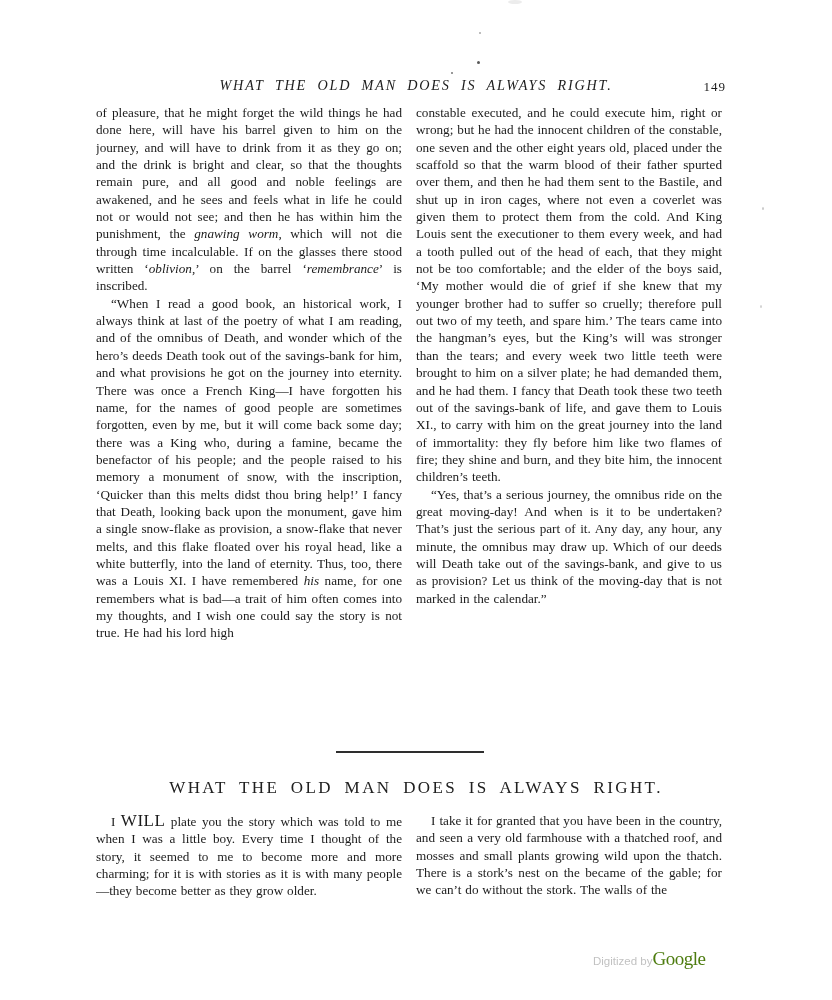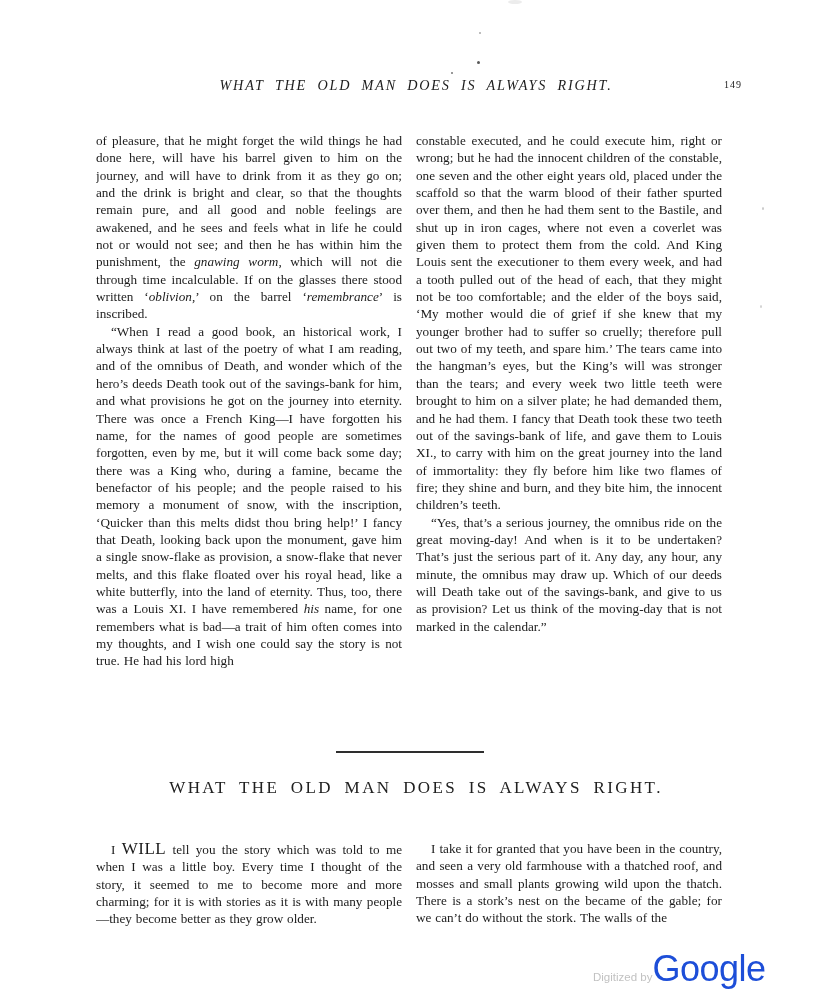--- a/index.html
+++ b/index.html
@@ -16,33 +16,33 @@
   .running-header {
     position: absolute; top: 77px; left: 0; width: 832px;
     text-align: center;
     font-style: italic;
     font-size: 14.2px;
     letter-spacing: 1.8px;
     word-spacing: 5px;
     color: #1d1d1d;
   }
   .page-number {
-    position: absolute; top: 79px; right: 90px;
-    font-size: 10px; letter-spacing: 1px; color: #1d1d1d;
+    position: absolute; top: 79px; right: 106px;
+    font-size: 13px; letter-spacing: 1px; color: #1d1d1d;
   }
 
   .two-col {
     position: absolute;
     left: 96px; width: 626px;
     display: flex; gap: 14px;
     overflow: hidden;
   }
   .two-col.top { top: 104px; height: 645px; }
   .two-col.bottom { top: 812px; height: 128px; }
-  .col { width: 306px; margin-top: 28px; }
+  .col { width: 306px; }
 
   .col p {
     margin: 0;
     text-align: justify;
     font-size: 13.2px;
     line-height: 17.35px;
     word-spacing: 0.6px;
   }
   .col p.indent { text-indent: 15px; }
   .col i { font-style: italic; }
@@ -67,22 +67,22 @@
   .watermark {
     position: absolute; top: 948px; left: 593px;
     display: flex; align-items: baseline; gap: 0;
     user-select: none;
   }
   .wm-text {
     font-family: "Liberation Sans", sans-serif;
     font-size: 11.5px; color: #c2c2c2;
   }
   .wm-logo {
-    font-family: Liberation Sans, sans-serif;
-    font-size: 36px; color: #1d4ed8;
+    font-family: Liberation Serif, serif;
+    font-size: 19px; color: #4d7c0f;
     letter-spacing: -0.5px;
   }
 
   .speck { position: absolute; border-radius: 50%; }
   .sp1 { left: 451px; top: 72px; width: 2px; height: 2px; background: #777; }
   .sp2 { left: 477px; top: 61px; width: 3px; height: 3px; background: #585858; }
   .sp3 { left: 479px; top: 32px; width: 2px; height: 2px; background: #a8a8a8; }
   .sp4 { left: 762px; top: 207px; width: 2px; height: 3px; background: #c9c9c9; }
   .sp5 { left: 760px; top: 305px; width: 2px; height: 3px; background: #d2d2d2; }
   .smudge { left: 508px; top: 0; width: 14px; height: 4px; background: #ececec; }
@@ -106,21 +106,21 @@
         <p class="indent"><span>“Yes, that’s a serious journey, the omnibus ride on the great moving-day! And when is it to be undertaken? That’s just the serious part of it. Any day, any hour, any minute, the omnibus may draw up. Which of our deeds will Death take out of the savings-bank, and give to us as provision? Let us think of the moving-day that is not marked in the calendar.”</span></p>
       </div>
   </section>
 
   <div class="divider"></div>
 
   <h1 class="chapter-title">WHAT THE OLD MAN DOES IS ALWAYS RIGHT.</h1>
 
   <section class="two-col bottom">
     <div class="col">
-        <p class="indent"><span>I </span><span class="sc">WILL</span><span> tell you the story which was told to me when I was a little boy. Every time I thought of the story, it seemed to me to become more and more charming; for it is with stories as it is with many people—they become better as they grow older.</span></p>
+        <p class="indent"><span>I </span><span class="sc">WILL</span><span> plate you the story which was told to me when I was a little boy. Every time I thought of the story, it seemed to me to become more and more charming; for it is with stories as it is with many people—they become better as they grow older.</span></p>
       </div>
     <div class="col">
         <p class="indent"><span>I take it for granted that you have been in the country, and seen a very old farmhouse with a thatched roof, and mosses and small plants growing wild upon the thatch. There is a stork’s nest on the became of the gable; for we can’t do without the stork. The walls of the</span></p>
       </div>
   </section>
 
   <div class="watermark">
     <span class="wm-text">Digitized by</span>
     <span class="wm-logo">Google</span>
   </div>

